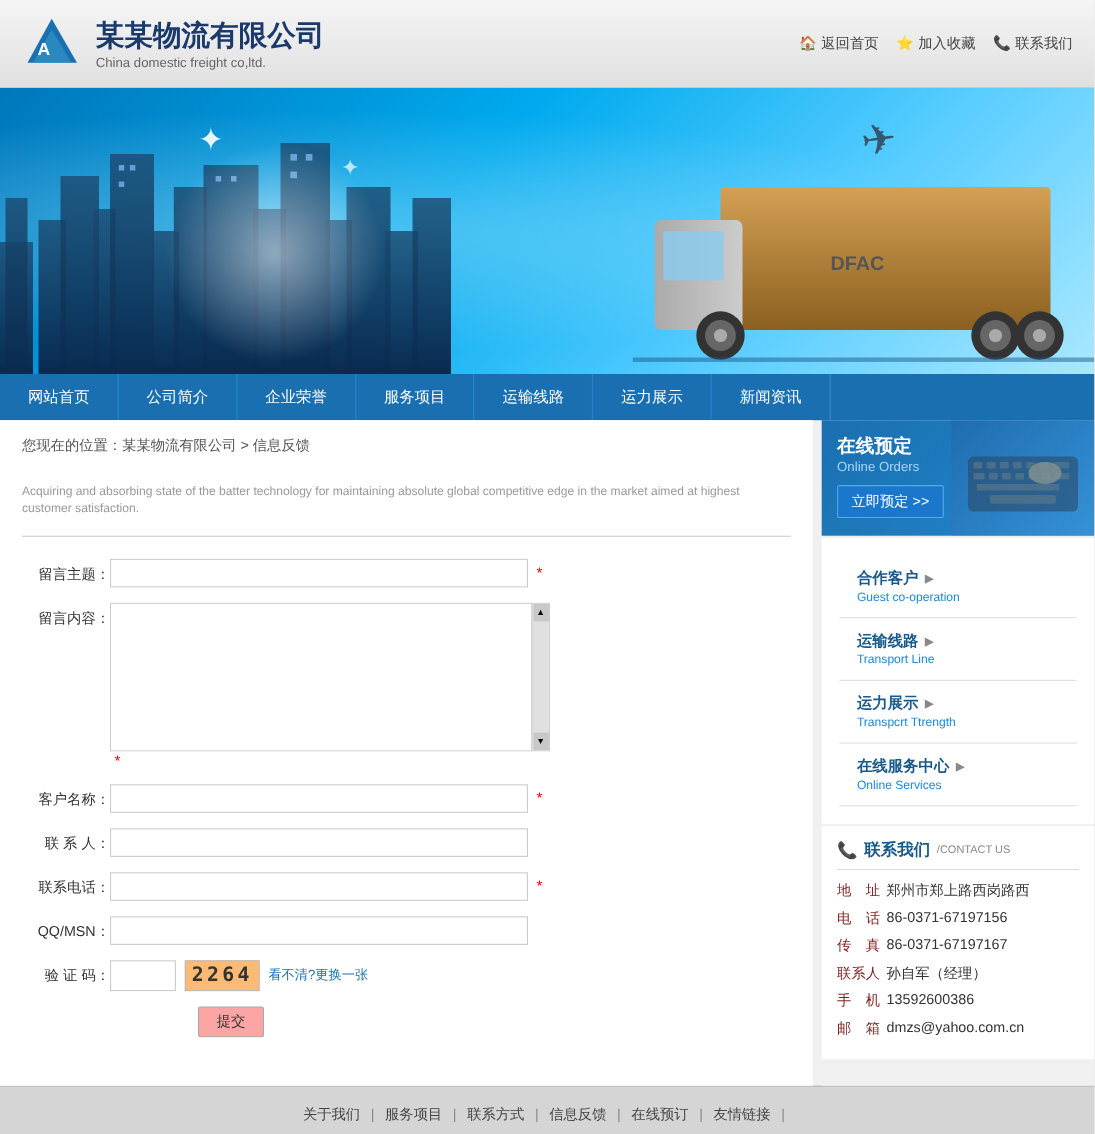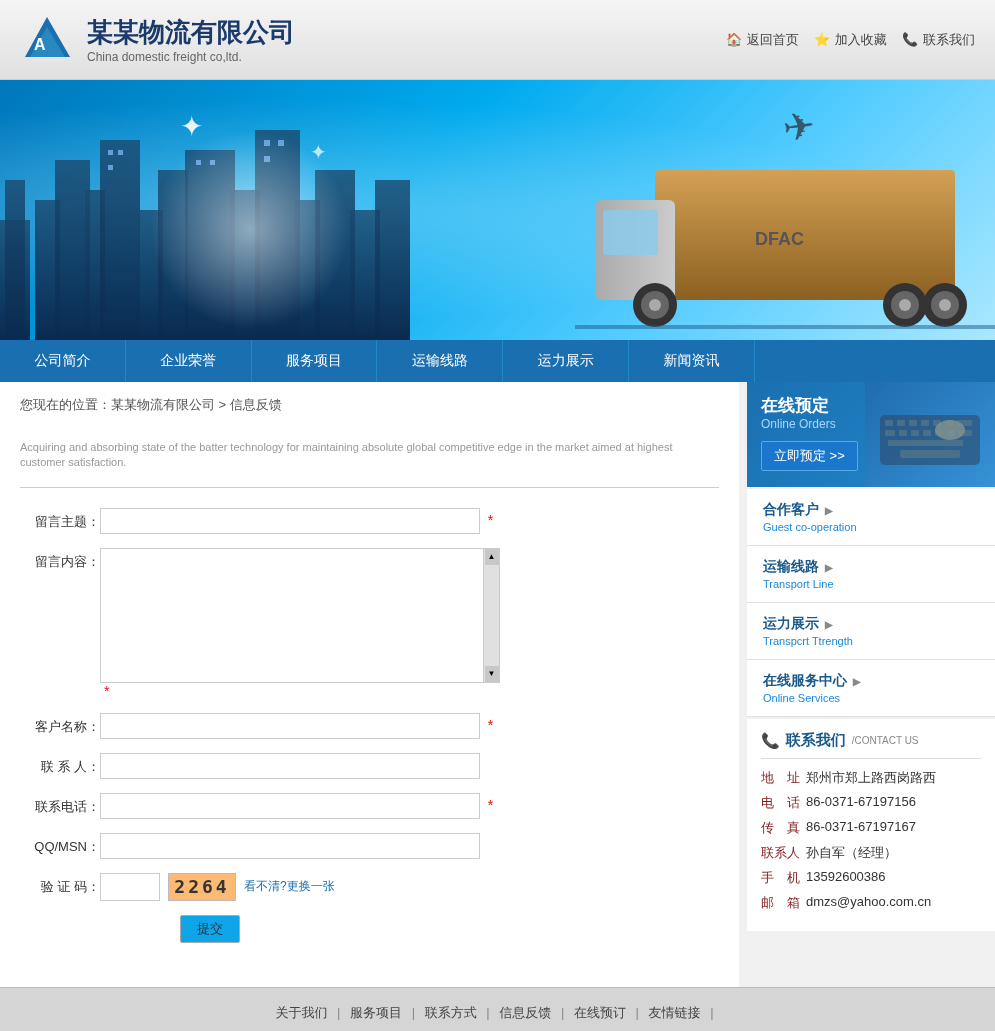--- a/index.html
+++ b/index.html
@@ -41,26 +41,26 @@
     .form-textarea-wrapper { width: 400px; height: 135px; border: 1px solid #ccc; position: relative; }
     .form-textarea { width: 100%; height: 100%; border: none; resize: none; padding: 4px 6px; font-size: 13px; outline: none; }
     .scrollbar-track { position: absolute; right: 0; top: 0; width: 16px; height: 100%; background: #e0e0e0; border-left: 1px solid #ccc; display: flex; flex-direction: column; align-items: center; }
     .scrollbar-up { width: 14px; height: 16px; background: #c8c8c8; display: flex; align-items: center; justify-content: center; font-size: 8px; cursor: pointer; }
     .scrollbar-down { width: 14px; height: 16px; background: #c8c8c8; display: flex; align-items: center; justify-content: center; font-size: 8px; cursor: pointer; margin-top: auto; }
     .required-mark { color: red; margin-left: 4px; font-size: 14px; }
     .form-input-sm { width: 380px; height: 26px; border: 1px solid #ccc; padding: 3px 6px; font-size: 13px; }
     #captcha-input { width: 60px; height: 28px; border: 1px solid #ccc; padding: 3px 6px; }
     #captcha-image { width: 60px; height: 28px; background: white; border: 1px solid #bbb; display: flex; align-items: center; justify-content: center; font-family: monospace; font-size: 18px; font-weight: bold; letter-spacing: 3px; color: #333; }
     #captcha-refresh { color: #1a6fb0; cursor: pointer; font-size: 12px; }
-    #submit-btn { margin-left: 80px; background: #0ea5e9; border: 1px solid #aaa; padding: 4px 16px; font-size: 13px; cursor: pointer; color: #333; border-radius: 2px; }
+    #submit-btn { margin-left: 80px; background: #fca5a5; border: 1px solid #aaa; padding: 4px 16px; font-size: 13px; cursor: pointer; color: #333; border-radius: 2px; }
 
     
     #sidebar-online-order { background: #1a6fb0; margin-bottom: 2px; padding: 0; position: relative; height: 105px; overflow: hidden; }
 
-    #sidebar-links { background: white; padding: 0; }
+    #sidebar-links { background: white; padding: 16px; }
     .sidebar-link-item { padding: 12px 16px; border-bottom: 1px solid #e0e0e0; cursor: pointer; }
     .sidebar-link-cn { color: #1a5a8a; font-size: 14px; font-weight: bold; display: flex; align-items: center; gap: 6px; }
     .sidebar-link-cn::after { content: "▶"; font-size: 10px; color: #888; }
     .sidebar-link-en { color: #1a88dd; font-size: 11px; margin-top: 2px; }
 
     #sidebar-contact { background: white; margin-top: 2px; padding: 14px 16px; }
     #contact-header { display: flex; align-items: center; gap: 8px; margin-bottom: 12px; border-bottom: 1px solid #ddd; padding-bottom: 8px; }
     .contact-row { display: flex; margin-bottom: 7px; font-size: 13px; }
     .contact-key { color: #7f1d1d; width: 45px; }
     .contact-val { color: #333; }
@@ -165,20 +165,21 @@
     <circle cx="370" cy="195" r="6" fill="#aaa"></circle>
 
     <rect x="0" y="215" width="420" height="4" fill="#1a5a8a" opacity="0.5"></rect>
   </svg>
 
   <div style="position:absolute;top:50px;left:150px;width:200px;height:200px;background:radial-gradient(circle,rgba(255,255,255,0.5) 0%,transparent 70%);pointer-events:none;"></div>
 </div>
 
 <div style="display:flex;">
   <div id="nav" style="flex:1;">
+    <div class="nav-item">网站首页</div>
     <div class="nav-item">公司简介</div>
     <div class="nav-item">企业荣誉</div>
     <div class="nav-item">服务项目</div>
     <div class="nav-item">运输线路</div>
     <div class="nav-item">运力展示</div>
     <div class="nav-item">新闻资讯</div>
   </div>
   <div id="nav-right-placeholder" style="width:240px;background:#1a6fb0;"></div>
 </div>
 

